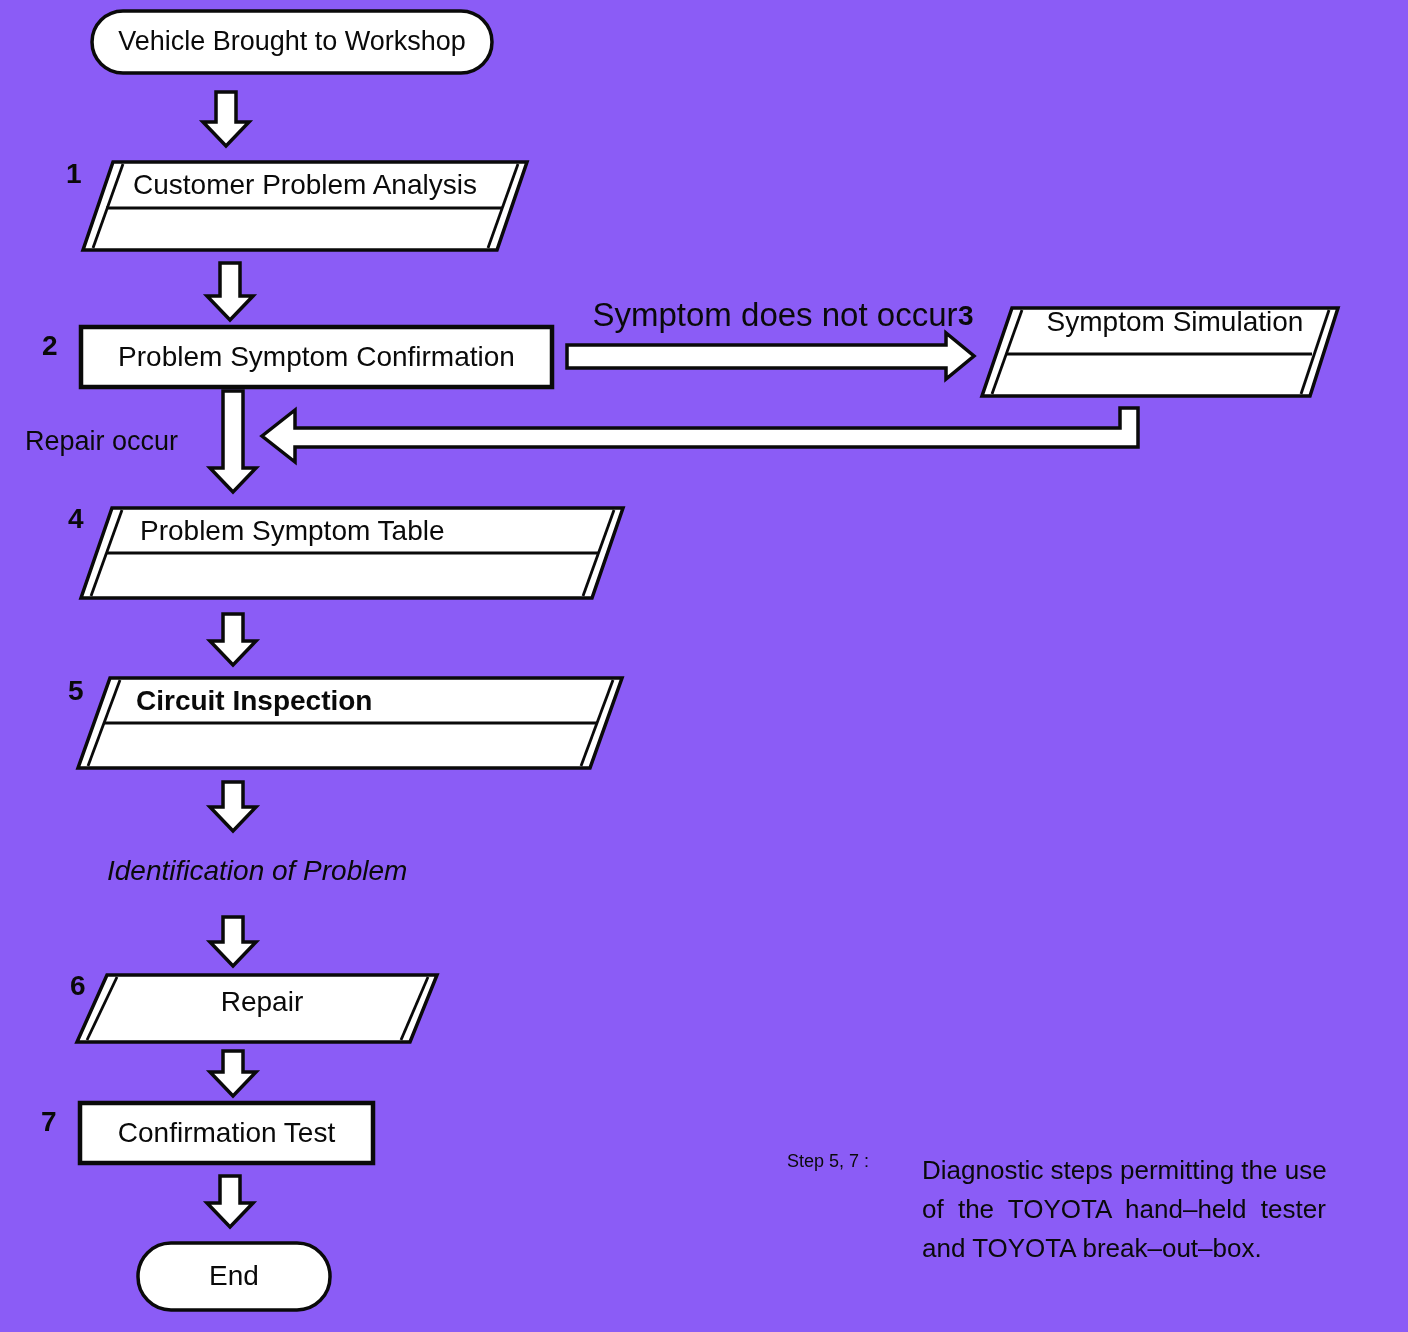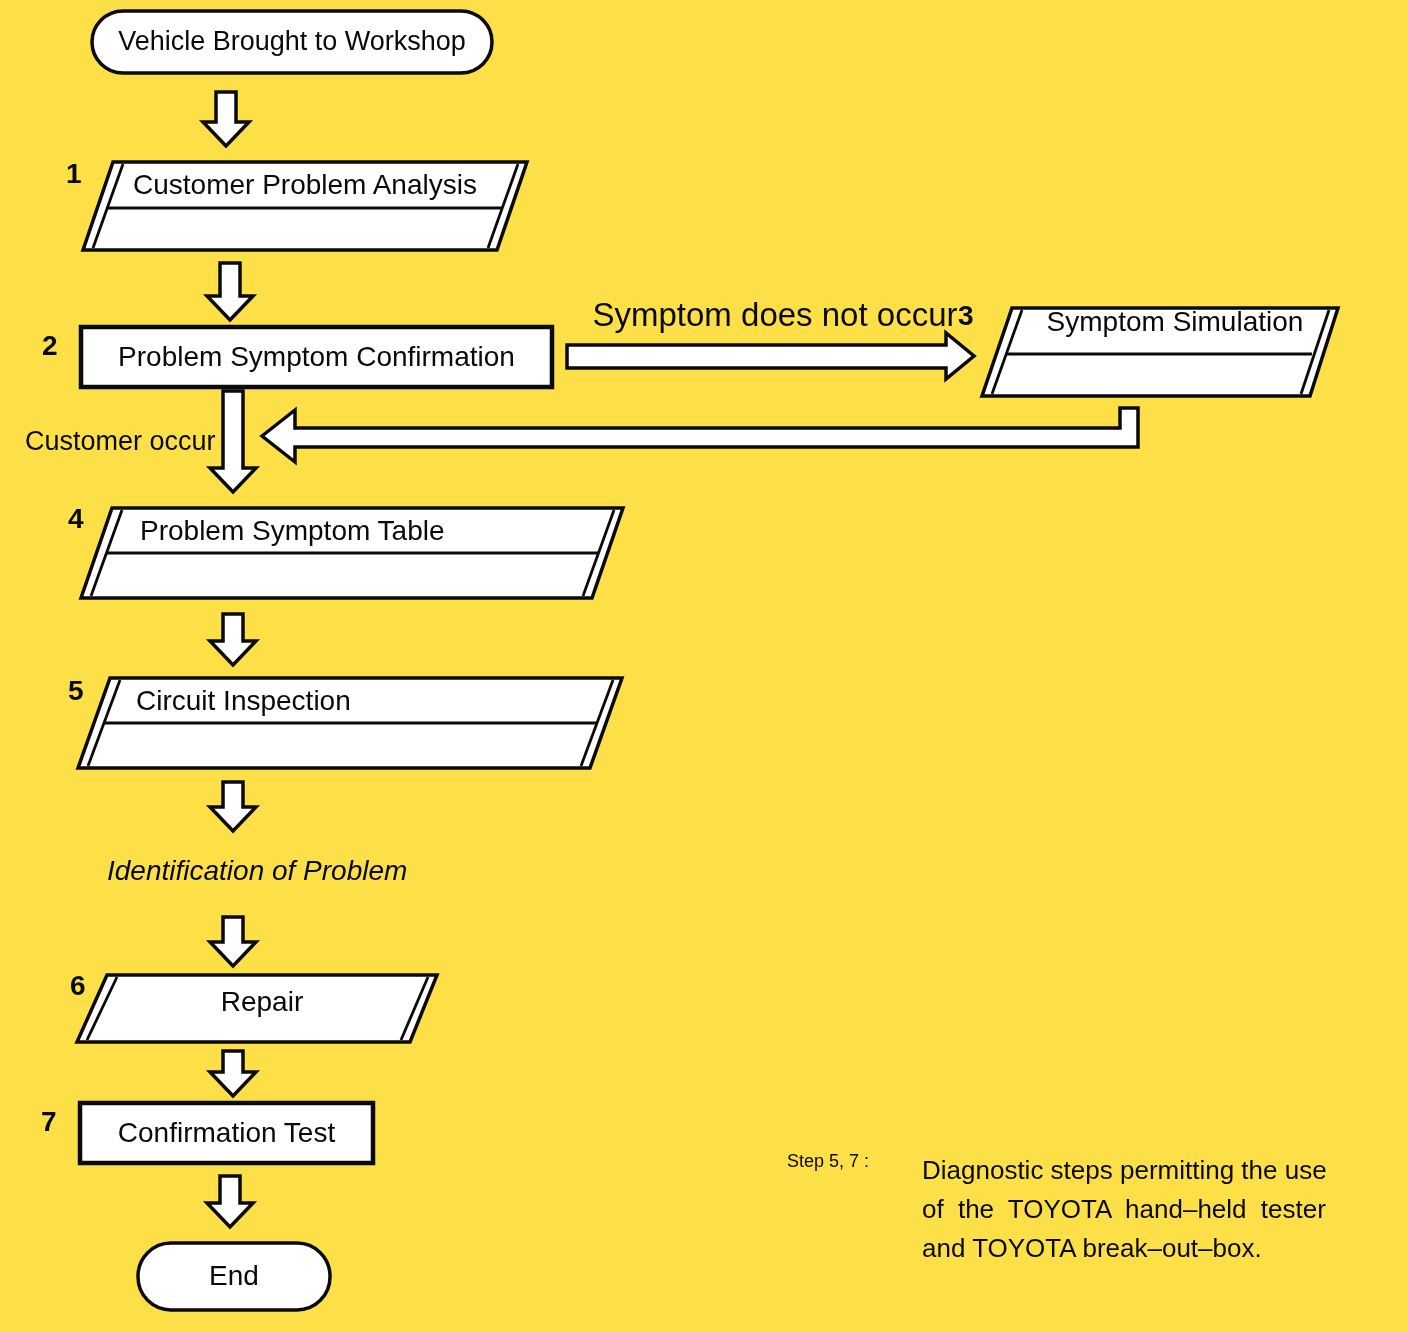--- a/index.html
+++ b/index.html
@@ -1,41 +1,41 @@
 <!DOCTYPE html>
 <html><head>
 <meta charset="utf-8">
 <style>
   html, body { margin: 0; padding: 0; background: #ffffff; }
   #page {
     position: relative;
     width: 1408px;
     height: 1332px;
-    background: #fde047;
+    background: #8b5cf6;
     font-family: "Liberation Sans", sans-serif;
     color: #0a0a0a;
     overflow: hidden;
   }
   #shapes { position: absolute; left: 0; top: 0; width: 1408px; height: 1332px; }
   .ink-stroke { fill: #ffffff; stroke: #0a0a0a; stroke-width: 3.5; stroke-linejoin: miter; }
   .thick { stroke-width: 4.5; }
   .inner-line { stroke: #0a0a0a; stroke-width: 2.8; fill: none; }
   .divider { stroke: #0a0a0a; stroke-width: 3.2; fill: none; }
 
   .txt {
     position: absolute;
     display: flex;
     align-items: center;
     font-size: 28px;
     line-height: 1.1;
     white-space: nowrap;
     color: #0a0a0a;
   }
   .center { justify-content: center; text-align: center; }
-  .bold { font-weight: normal; }
+  .bold { font-weight: bold; }
 
   .stepnum {
     position: absolute;
     font-size: 28px;
     font-weight: bold;
     color: #0a0a0a;
   }
 
   .note-label {
     position: absolute;
@@ -130,21 +130,21 @@
   <div class="txt" style="left:133px; top:163px; height:45px;">Customer Problem Analysis</div>
 
   <div class="stepnum" style="left:42px; top:330px;">2</div>
   <div class="txt center" style="left:81px; top:327px; width:471px; height:60px;">Problem Symptom Confirmation</div>
 
   <div class="txt center" style="left:610px; top:300px; width:330px; height:30px; font-size:33px;">Symptom does not occur</div>
 
   <div class="stepnum" style="left:958px; top:300px;">3</div>
   <div class="txt center" style="left:1012px; top:309px; width:326px; height:27px;">Symptom Simulation</div>
 
-  <div class="txt" style="left:25px; top:427px; height:30px; font-size:27px;">Customer occur</div>
+  <div class="txt" style="left:25px; top:427px; height:30px; font-size:27px;">Repair occur</div>
 
   <div class="stepnum" style="left:68px; top:503px;">4</div>
   <div class="txt" style="left:140px; top:509px; height:44px;">Problem Symptom Table</div>
 
   <div class="stepnum" style="left:68px; top:675px;">5</div>
   <div class="txt bold" style="left:136px; top:679px; height:44px;">Circuit Inspection</div>
 
   <div class="txt" style="left:107px; top:856px; height:30px;font-style:italic;">Identification of Problem</div>
 
   <div class="stepnum" style="left:70px; top:970px;">6</div>

